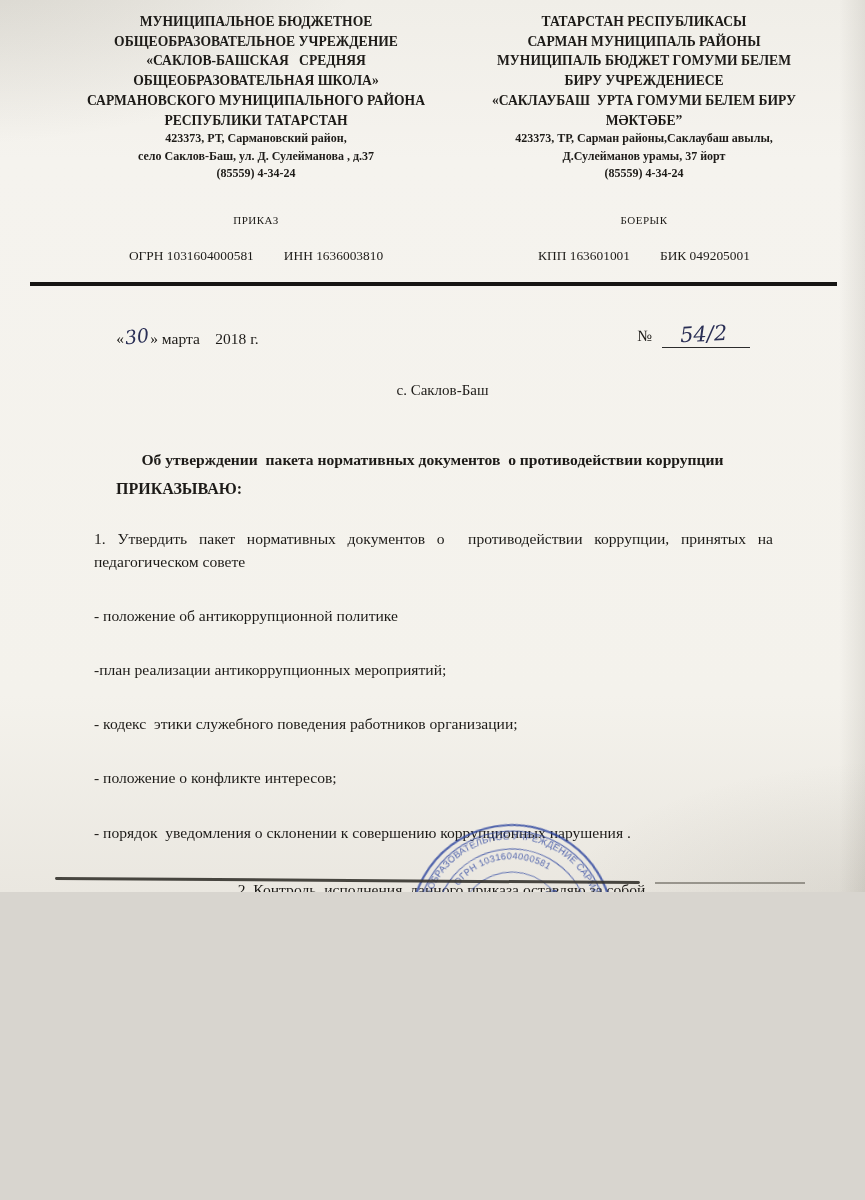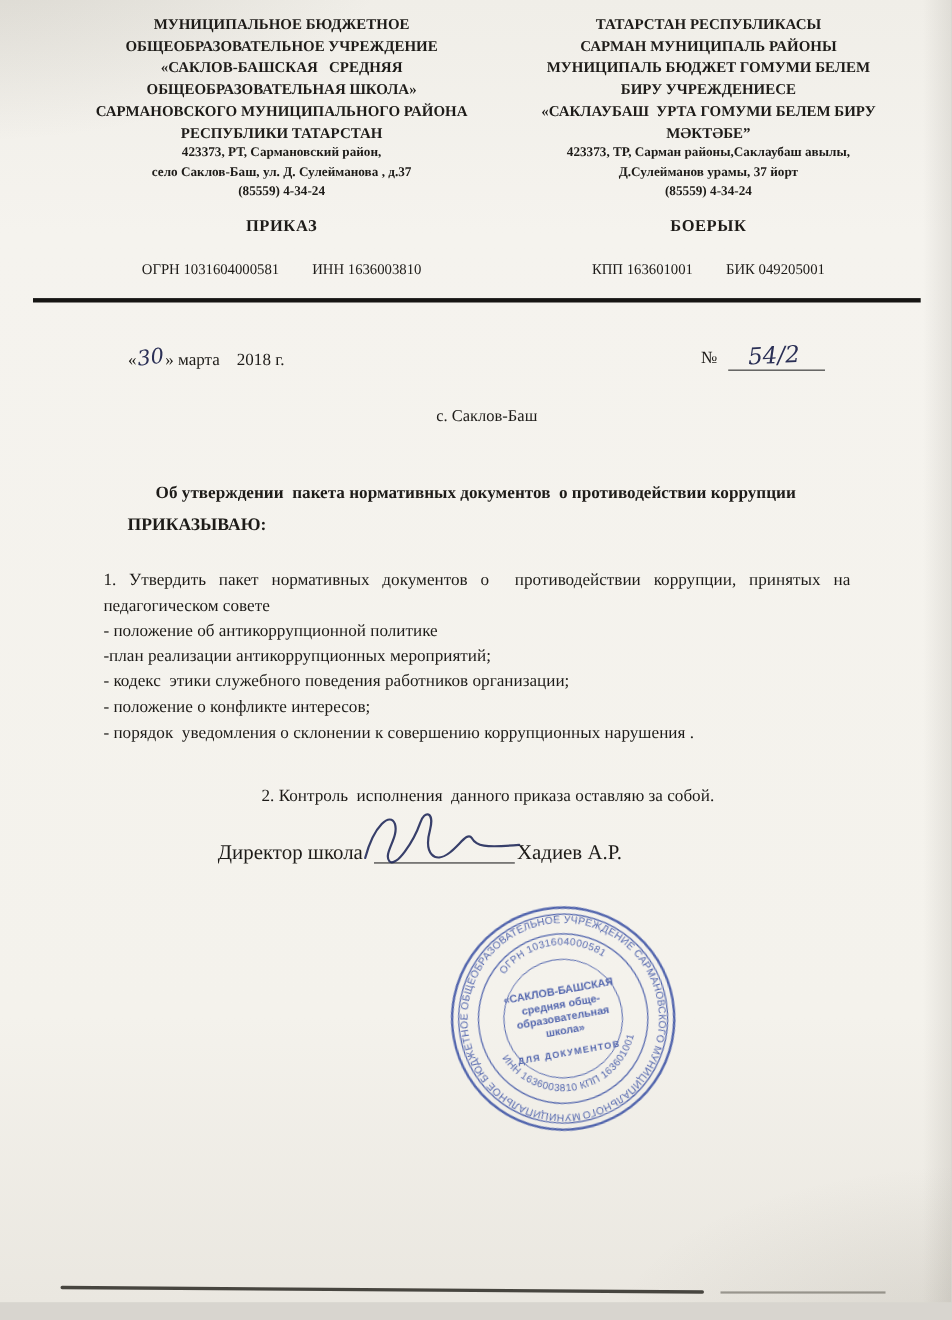--- a/index.html
+++ b/index.html
@@ -1,19 +1,19 @@
 <!DOCTYPE html>
 <html><head>
 <meta charset="utf-8">
 <style>
   html,body { margin:0; padding:0; background:#d8d5cf; }
   .page {
     position: relative;
     width: 865px;
-    height: 1184px;
+    height: 892px;
     margin: 0 auto;
     overflow: hidden;
     color: #1d1b18;
     font-family: "Liberation Serif", "DejaVu Serif", serif;
     background:
       radial-gradient(900px 420px at -5% -5%, rgba(110,105,92,0.20), transparent 45%),
       radial-gradient(700px 300px at 105% 102%, rgba(110,105,92,0.14), transparent 50%),
       linear-gradient(270deg, rgba(100,95,85,0.12), transparent 3%),
       linear-gradient(180deg, #f0eee8 0%, #f5f3ee 18%, #f4f2ec 78%, #eae7e0 100%);
   }
@@ -33,23 +33,23 @@
     line-height: 1.45;
     white-space: pre-wrap;
   }
   .addr div {
     font-weight: 700;
     font-size: 12px;
     line-height: 1.45;
     white-space: pre-wrap;
   }
   .doc-type {
-    margin-top: 16px;
-    font-weight: 700;
-    font-size: 15px;
+    margin-top: 32px;
+    font-weight: 400;
+    font-size: 11px;
     letter-spacing: 0.5px;
   }
   .reg {
     margin-top: 22px;
     font-size: 13.4px;
     display: flex;
     justify-content: center;
     gap: 30px;
     font-weight: 400;
   }
@@ -112,21 +112,21 @@
   .content { padding: 0 92px 0 94px; }
   .para {
     margin: 0;
     font-size: 15.6px;
     line-height: 1.48;
     white-space: pre-wrap;
   }
   .p-intro   { margin-top: 30px; text-align: justify; text-indent: 30px; }
   .p-resolve { margin-top: 8px;  font-weight: 700; text-indent: 22px; font-size: 16px; }
   .p-item1   { margin-top: 26px; text-align: justify; }
-  .p-dash    { }
+  .p-dash    { margin-top: 31px; }
   .p-last    { margin-top: 34px; text-indent: 20px; text-align: center; }
 
   
   .signature-row {
     margin-top: 30px;
     padding-left: 198px;
     font-size: 19px;
     display: flex;
     align-items: flex-end;
   }

